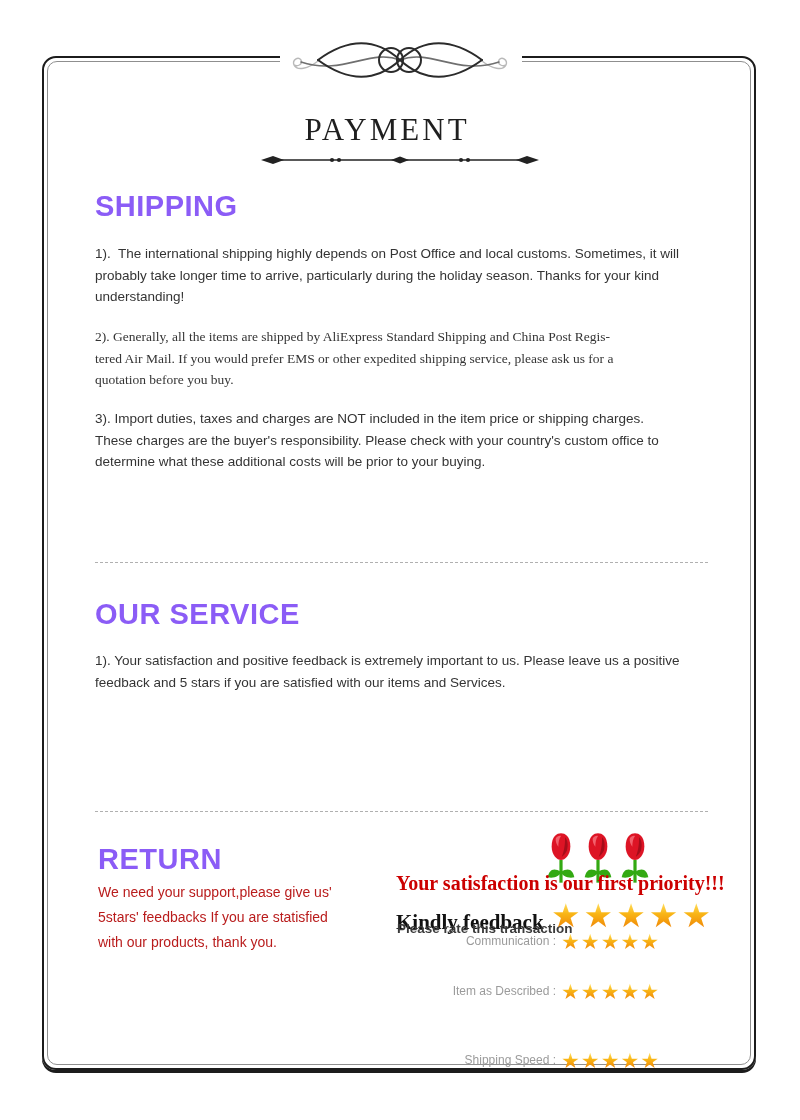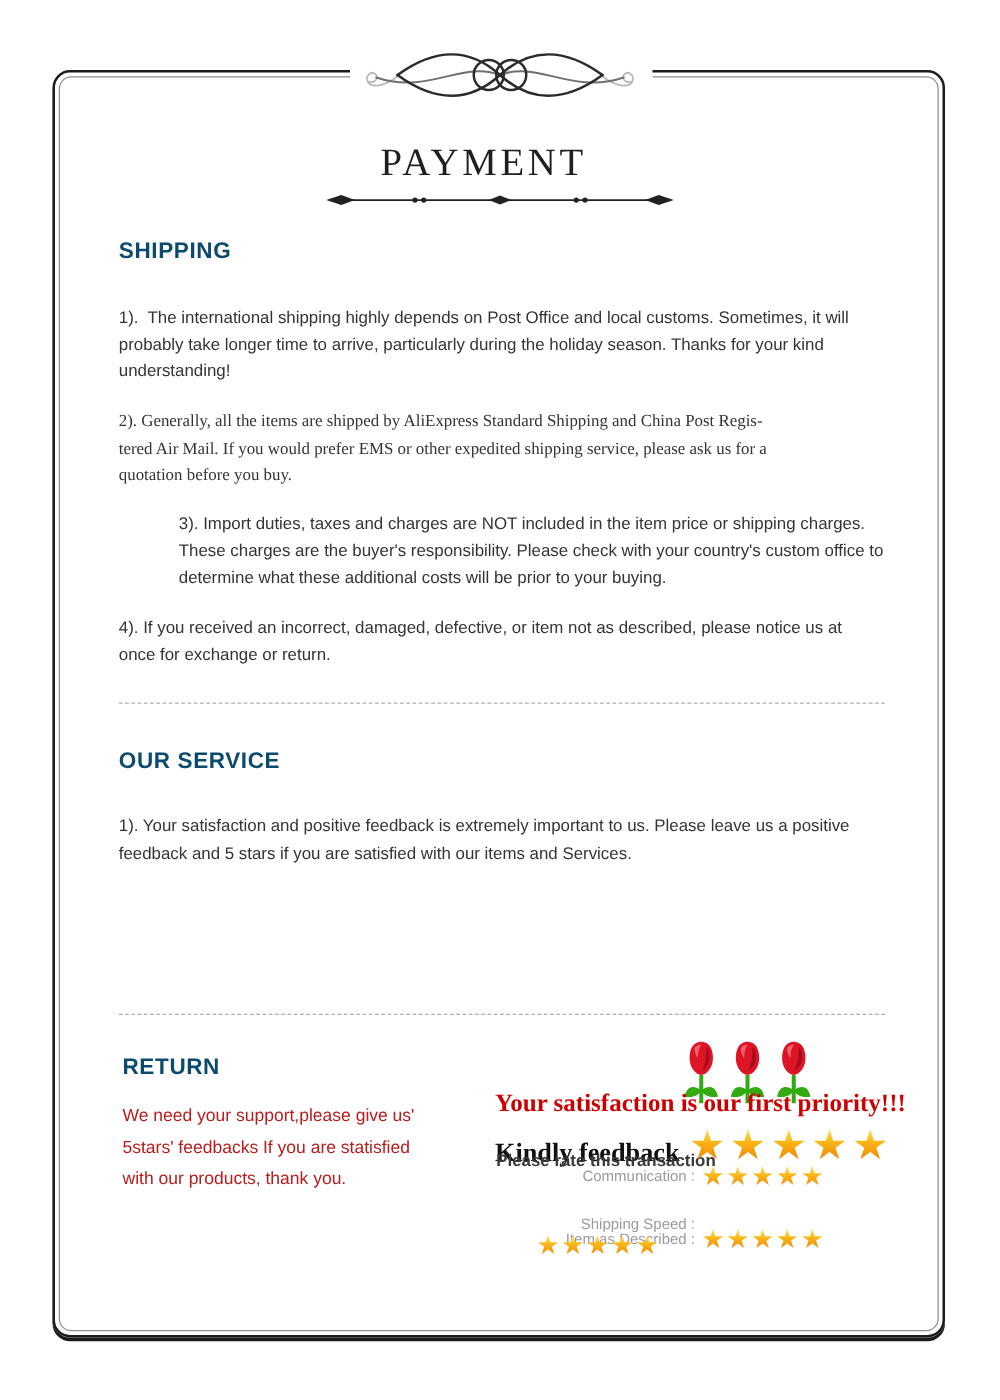--- a/index.html
+++ b/index.html
@@ -17,21 +17,21 @@
   .fl-dark{stroke:#2b2b2b;stroke-width:2;}
   .fl-mid{stroke:#6f6f6f;stroke-width:1.6;}
   .fl-light{stroke:#b9b9b9;stroke-width:1.4;}
 
   
   .payment-title{position:absolute;left:0;right:0;top:112px;text-align:center;
                  font-family:"Liberation Serif",serif;font-size:31px;letter-spacing:3px;color:#1f1f1f;}
   .pay-divider{position:absolute;left:260px;top:152px;width:280px;height:16px;}
 
   
-  .h-sans{position:absolute;font-weight:bold;font-size:18px;letter-spacing:.5px;color:#0c4a6e;}
+  .h-sans{position:absolute;font-weight:bold;font-size:29px;letter-spacing:.5px;color:#8b5cf6;}
   .para{position:absolute;left:95px;width:600px;font-size:13.5px;line-height:21.5px;
         color:#343434;white-space:pre-wrap;}
   .dashed{position:absolute;left:95px;width:613px;border-top:1px dashed #b0b0b0;height:0;}
 
   
   .return-text{position:absolute;left:98px;top:880px;font-size:14px;line-height:25px;
                color:#b91c1c;white-space:pre-wrap;}
   .kindly{position:absolute;left:396px;top:867px;font-family:"Liberation Serif",serif;
           font-weight:bold;font-size:21px;color:#111;margin-top:43px;}
   .roses{position:absolute;left:545px;top:832px;display:flex;gap:5px;}
@@ -81,25 +81,23 @@
       <circle cx="208" cy="8" r="2.1" fill="#222"></circle>
   </svg>
 
   <div class="h-sans" style="left:95px;top:190px;">SHIPPING</div>
   <div class="para" style="top:243px;">1).  The international shipping highly depends on Post Office and local customs. Sometimes, it will
 probably take longer time to arrive, particularly during the holiday season. Thanks for your kind
 understanding!</div>
   <div class="para" style="top:326px;font-family:Liberation Serif, serif;">2). Generally, all the items are shipped by AliExpress Standard Shipping and China Post Regis-
 tered Air Mail. If you would prefer EMS or other expedited shipping service, please ask us for a
 quotation before you buy.</div>
-  <div class="para" style="top:408px;margin-left:48px;">3). Import duties, taxes and charges are NOT included in the item price or shipping charges.
+  <div class="para" style="top:408px;">3). Import duties, taxes and charges are NOT included in the item price or shipping charges.
 These charges are the buyer's responsibility. Please check with your country's custom office to
 determine what these additional costs will be prior to your buying.</div>
-  <div class="para" style="top:491px;">4). If you received an incorrect, damaged, defective, or item not as described, please notice us at
-once for exchange or return.</div>
 
   <div class="dashed" style="top:562px;"></div>
 
   <div class="h-sans" style="left:95px;top:598px;">OUR SERVICE</div>
   <div class="para" style="top:650px;">1). Your satisfaction and positive feedback is extremely important to us. Please leave us a positive
 feedback and 5 stars if you are satisfied with our items and Services.</div>
 
   <div class="dashed" style="top:811px;"></div>
 
   <div class="h-sans" style="left:98px;top:843px;">RETURN</div>
@@ -142,18 +140,18 @@
   <div class="stars-big"><span class="star">★</span><span class="star">★</span><span class="star">★</span><span class="star">★</span><span class="star">★</span></div>
 
   <div class="rate-row" style="top:979px;">
     <span class="rate-row-label">Item as Described :</span>
     <span class="stars-small"><span class="star">★</span><span class="star">★</span><span class="star">★</span><span class="star">★</span><span class="star">★</span></span>
   </div>
   <div class="rate-row" style="top:929px;">
     <span class="rate-row-label">Communication :</span>
     <span class="stars-small"><span class="star">★</span><span class="star">★</span><span class="star">★</span><span class="star">★</span><span class="star">★</span></span>
   </div>
-  <div class="rate-row" style="top:972px;flex-direction:column;">
+  <div class="rate-row" style="top:1048px;">
     <span class="rate-row-label">Shipping Speed :</span>
     <span class="stars-small"><span class="star">★</span><span class="star">★</span><span class="star">★</span><span class="star">★</span><span class="star">★</span></span>
   </div>
 
 </div>
 
 </body></html>

